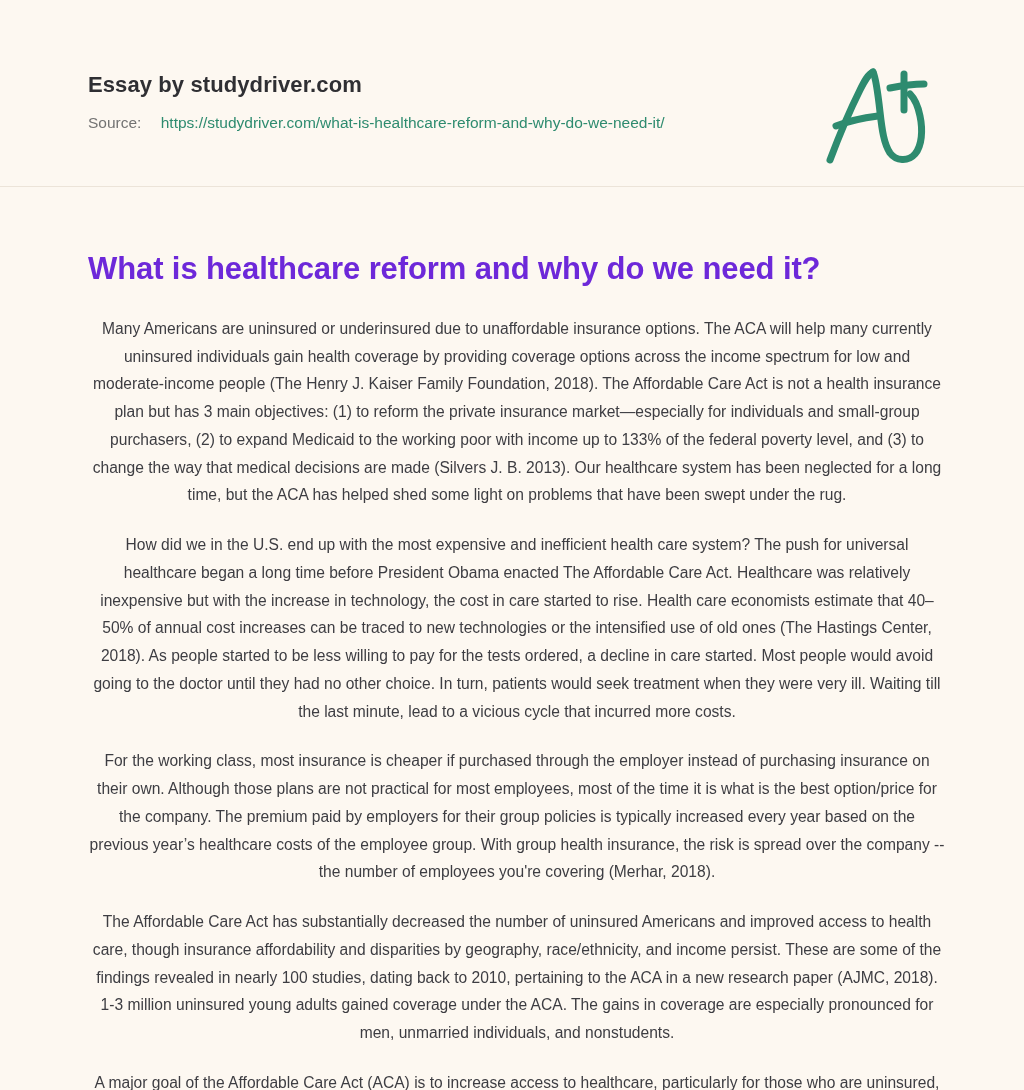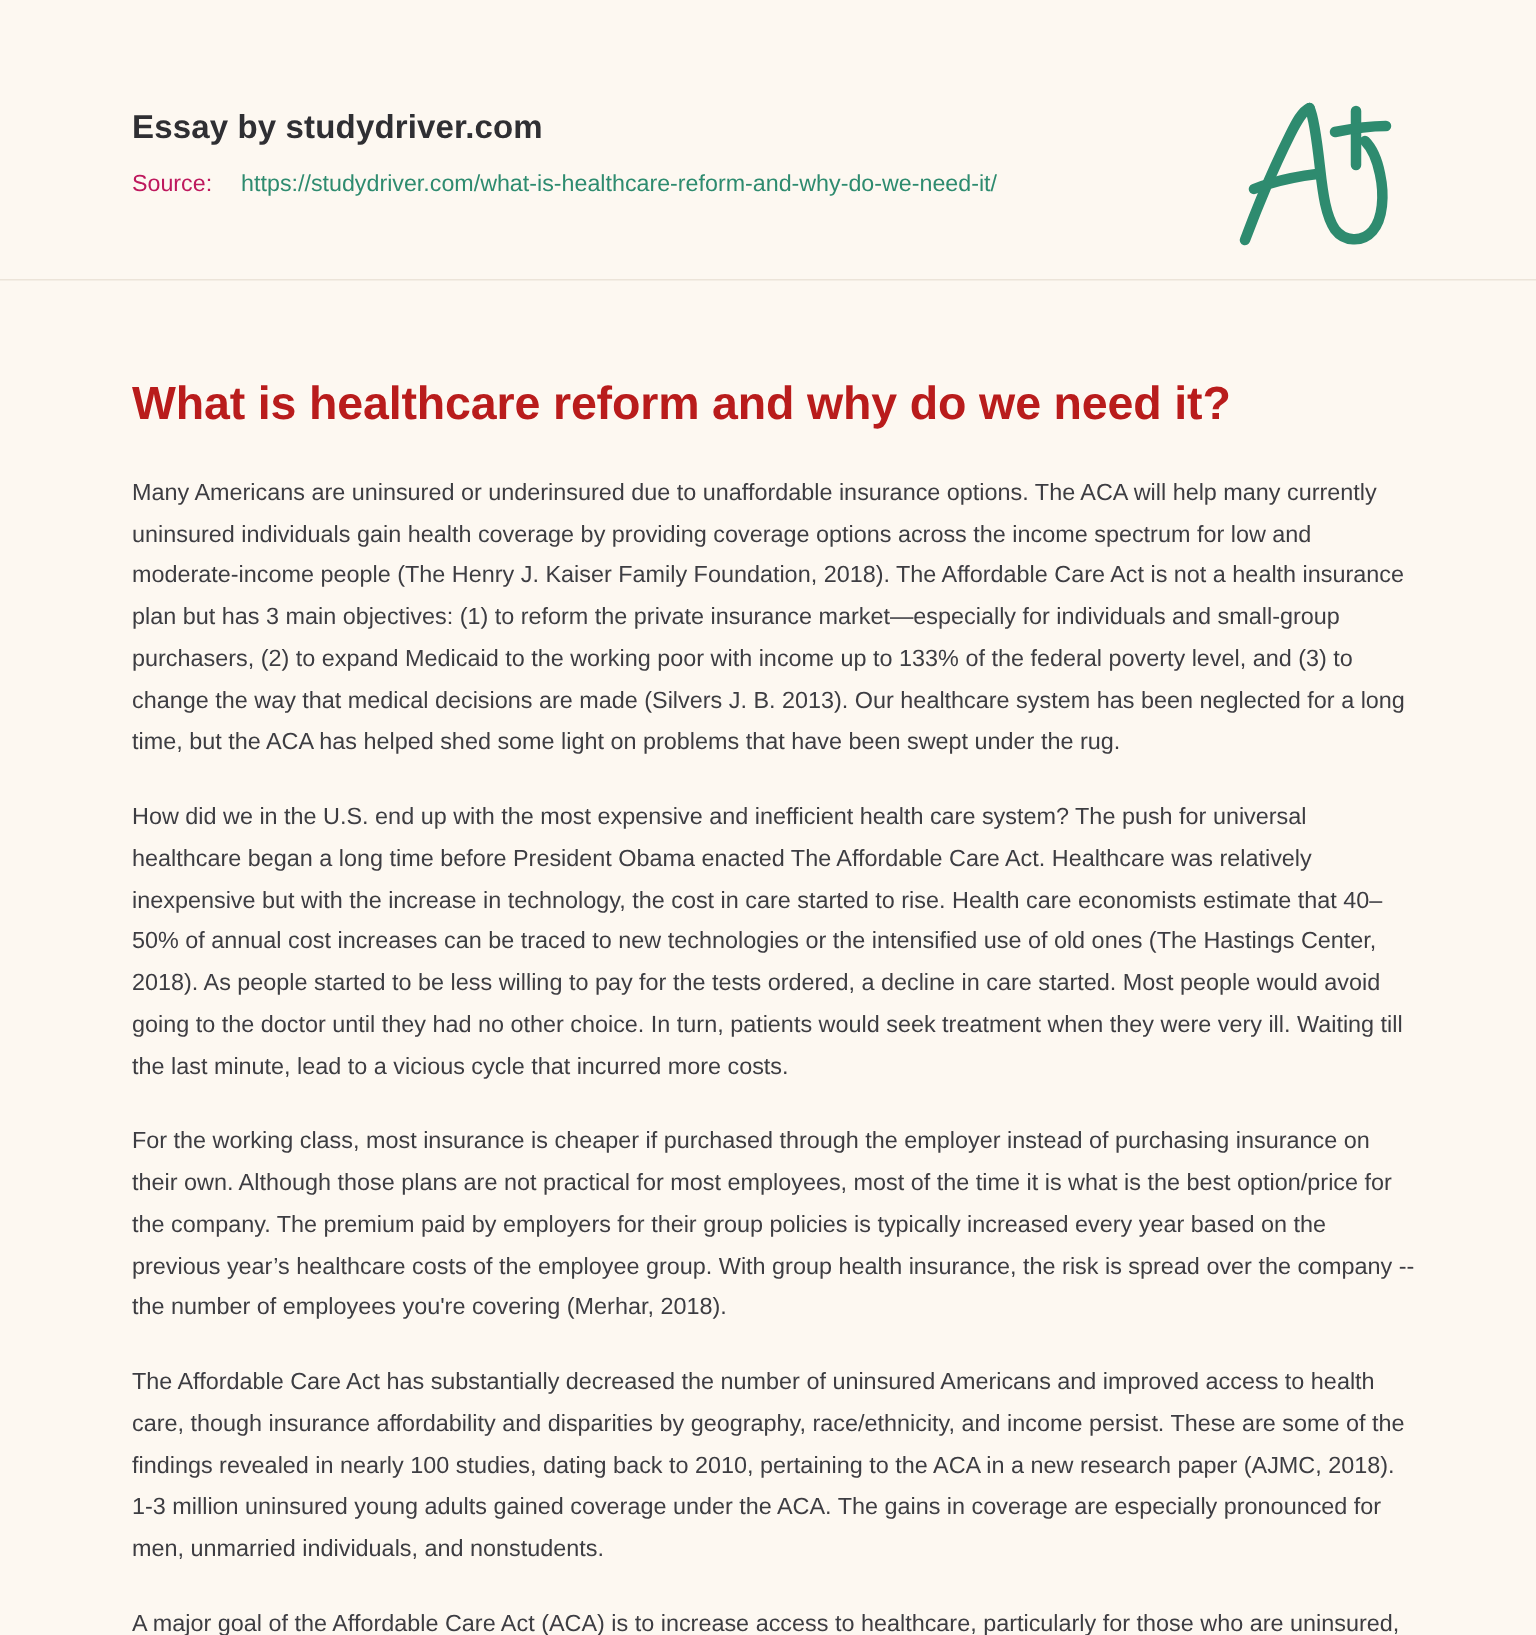--- a/index.html
+++ b/index.html
@@ -49,21 +49,21 @@
 
   .source-line {
     margin-top: 15px;
     font-size: 15.5px;
     color: #8a8a8a;
     line-height: 1.3;
     white-space: nowrap;
   }
 
   .source-label {
-    color: #be185d;
+    color: #737373;
   }
 
   .source-url {
     color: #2e8b6f;
     text-decoration: none;
     padding-left: 15px;
   }
 
   
   .logo-wrap {
@@ -93,32 +93,32 @@
   .article {
     position: absolute;
     left: 88px;
     top: 250px;
     width: 858px;
   }
 
   .article-title {
     font-size: 31px;
     font-weight: bold;
-    color: #b91c1c;
+    color: #6d28d9;
     line-height: 1.25;
     margin: 0 0 26px 0;
     letter-spacing: -0.1px;
   }
 
   .article-body p {
     font-size: 15.6px;
     line-height: 1.78;
     color: #3d3d42;
     margin: 0 0 22px 0;
-    text-align: left;
+    text-align: center;
   }
 
   .article-body p:last-child {
     margin-bottom: 0;
   }
 </style>
 </head>
 <body>
 
 <div class="page">

